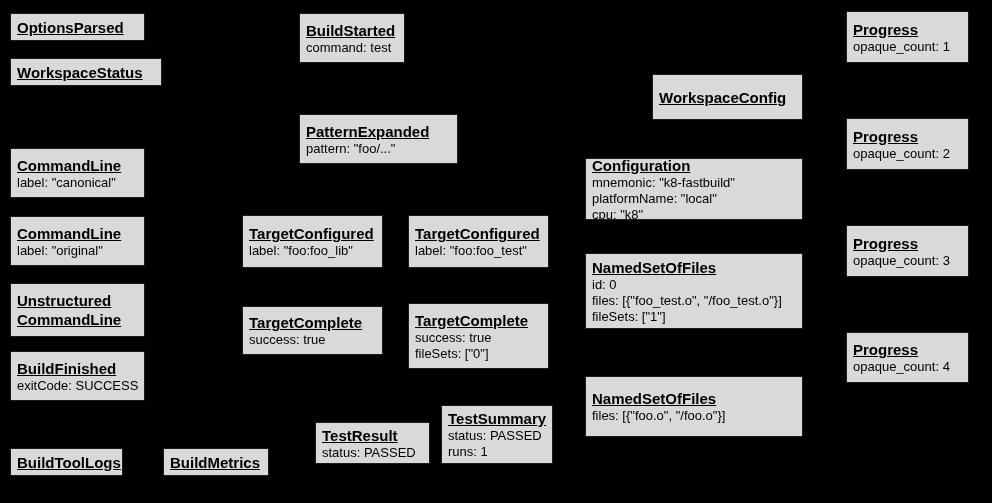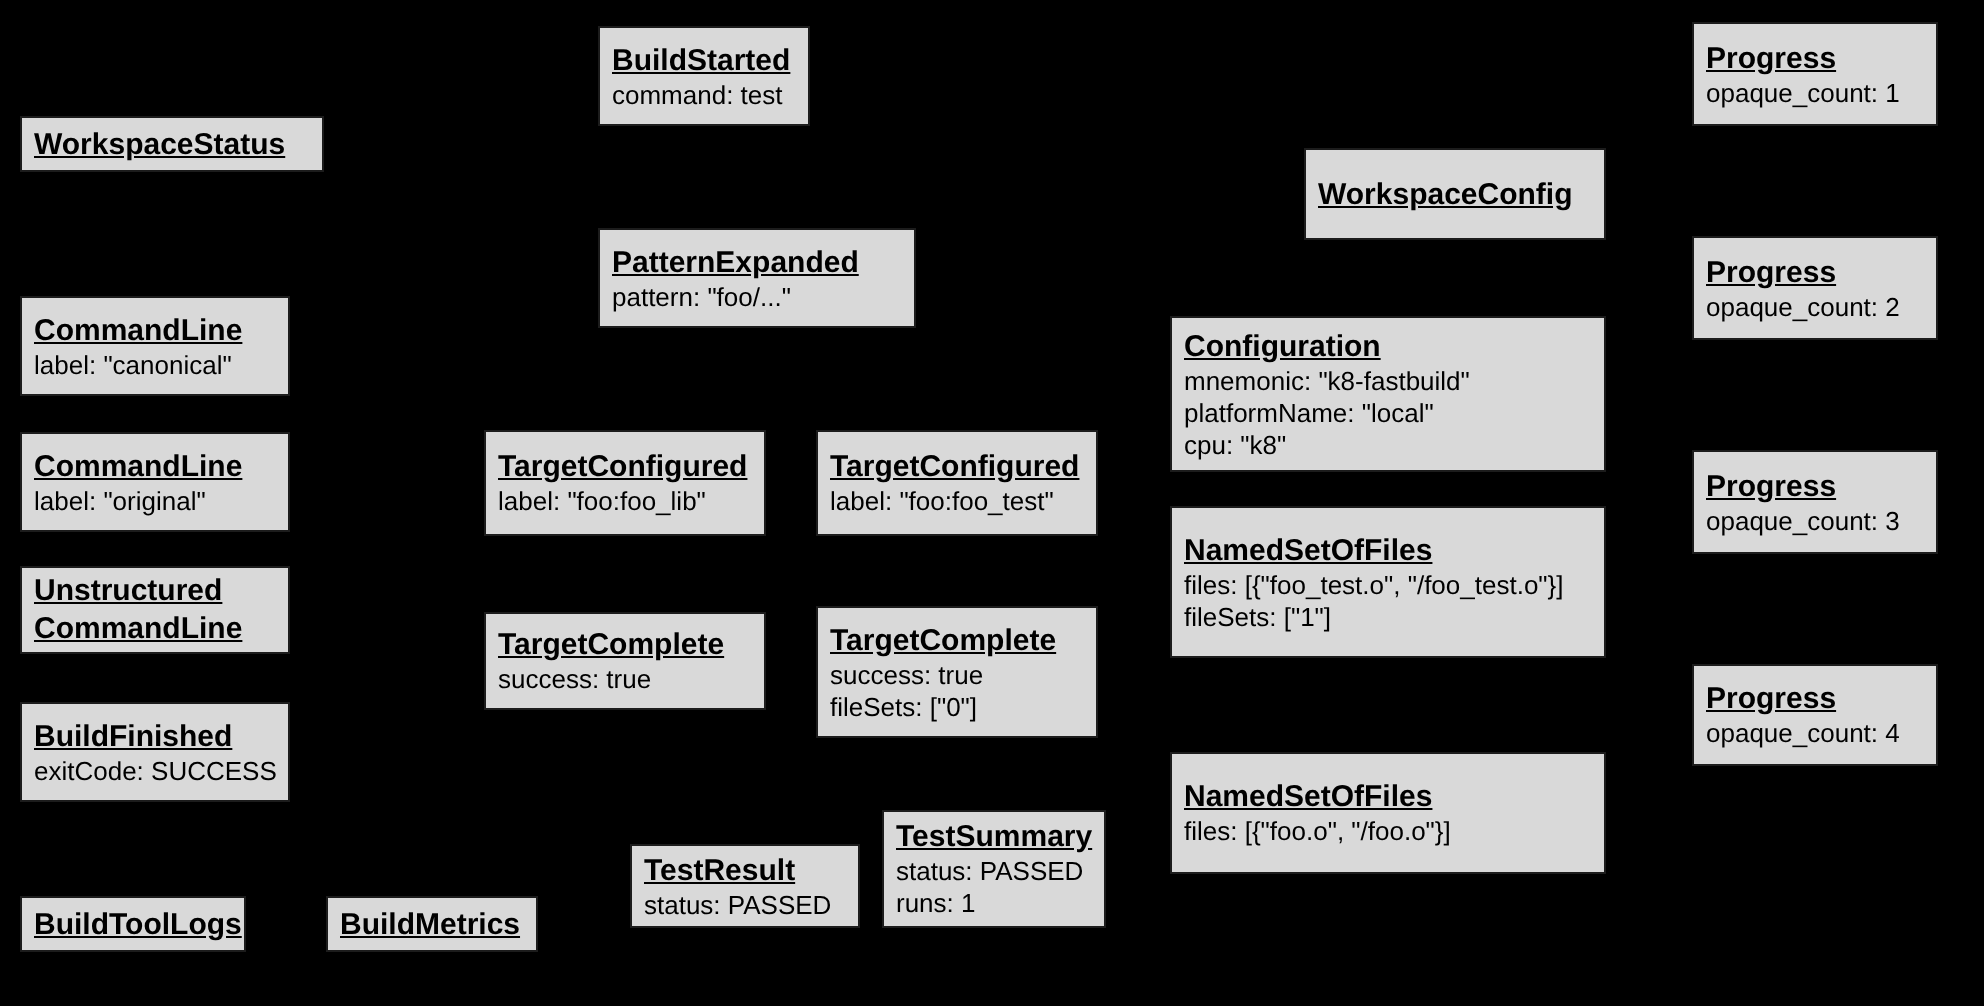--- a/index.html
+++ b/index.html
@@ -32,37 +32,40 @@
     font-size:13px;
     line-height:16px;
     white-space:nowrap;
   }
 </style>
 </head>
 <body>
 
 <div class="canvas">
 
+  <div class="node" style="left:10px;top:13px;width:135px;height:28px">
+    <div class="t">OptionsParsed</div>
+  </div>
 
   <div class="node" style="left:10px;top:58px;width:152px;height:28px">
     <div class="t">WorkspaceStatus</div>
   </div>
 
 
   <div class="node" style="left:10px;top:148px;width:135px;height:50px">
     <div class="t">CommandLine</div>
     <div class="l">label: "canonical"</div>
   </div>
 
   <div class="node" style="left:10px;top:216px;width:135px;height:50px">
     <div class="t">CommandLine</div>
     <div class="l">label: "original"</div>
   </div>
 
-  <div class="node" style="left:10px;top:283px;width:135px;height:44px">
+  <div class="node" style="left:10px;top:283px;width:135px;height:54px">
     <div class="t">Unstructured CommandLine</div>
   </div>
 
   <div class="node" style="left:10px;top:351px;width:135px;height:50px">
     <div class="t">BuildFinished</div>
     <div class="l">exitCode: SUCCESS</div>
   </div>
 
   <div class="node" style="left:10px;top:448px;width:113px;height:28px">
     <div class="t">BuildToolLogs</div>
@@ -111,29 +114,30 @@
   <div class="node" style="left:441px;top:405px;width:112px;height:59px">
     <div class="t">TestSummary</div>
     <div class="l">status: PASSED</div>
     <div class="l">runs: 1</div>
   </div>
 
   <div class="node" style="left:652px;top:74px;width:151px;height:46px">
     <div class="t">WorkspaceConfig</div>
   </div>
 
-  <div class="node" style="left:585px;top:158px;width:218px;height:78px">
+  <div class="node" style="left:585px;top:158px;width:218px;height:62px">
     <div class="t">Configuration</div>
     <div class="l">mnemonic: "k8-fastbuild"</div>
     <div class="l">platformName: "local"</div>
     <div class="l">cpu: "k8"</div>
   </div>
 
   <div class="node" style="left:585px;top:253px;width:218px;height:76px">
     <div class="t">NamedSetOfFiles</div>
+    <div class="l">id: 0</div>
     <div class="l">files: [{"foo_test.o", "/foo_test.o"}]</div>
     <div class="l">fileSets: ["1"]</div>
   </div>
 
   <div class="node" style="left:585px;top:376px;width:218px;height:61px">
     <div class="t">NamedSetOfFiles</div>
     <div class="l">files: [{"foo.o", "/foo.o"}]</div>
   </div>
 
   <div class="node" style="left:846px;top:11px;width:123px;height:52px">

